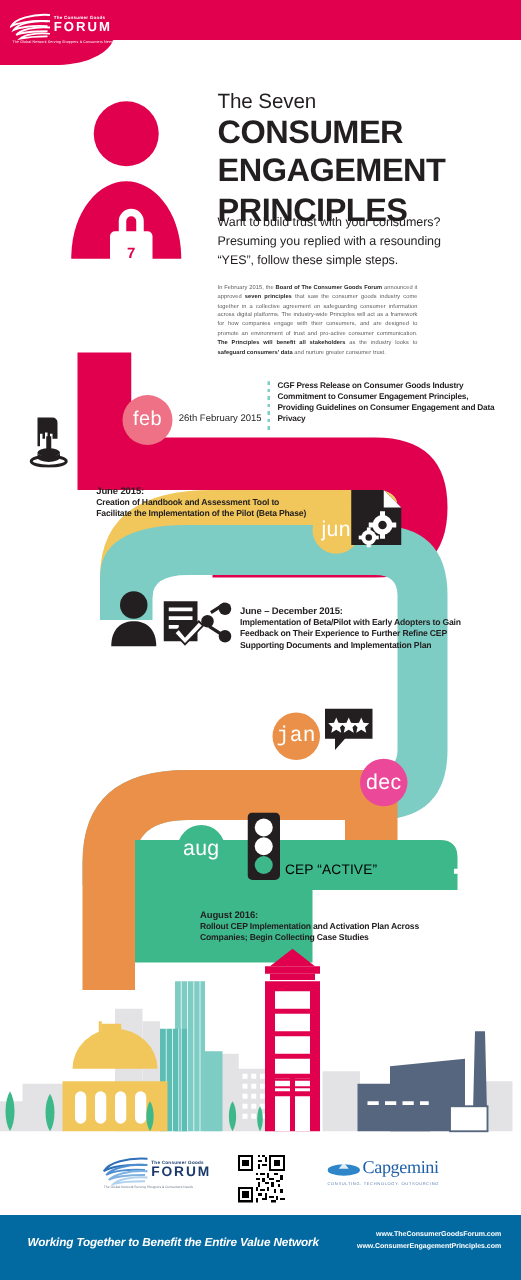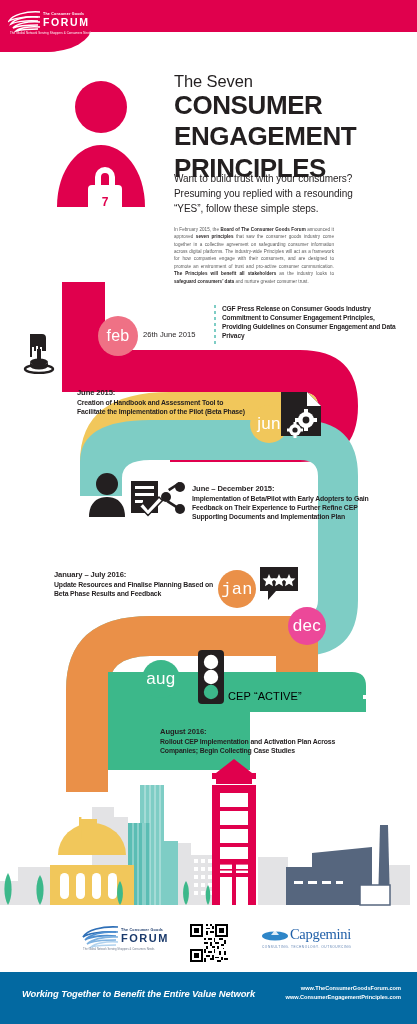--- a/index.html
+++ b/index.html
@@ -188,21 +188,21 @@
   <div class="body-copy">In February 2015, the <b>Board of The Consumer Goods Forum</b> announced it approved <b>seven principles</b> that saw the consumer goods industry come together in a collective agreement on safeguarding consumer information across digital platforms. The industry-wide Principles will act as a framework for how companies engage with their consumers, and are designed to promote an environment of trust and pro-active consumer communication. <b>The Principles will benefit all stakeholders</b> as the industry looks to <b>safeguard consumers’ data</b> and nurture greater consumer trust.</div>
 
   <svg class="ic ic-stamp" viewBox="0 0 40 42">
     <path d="M10,2 h12 a4,4 0 0 1 4,4 v13 h-4 v-4 h-2 v4 h-2 v-5 h-2 v5 h-2 v-4 h-2 v10 h-2 z" fill="#231f20"></path>
     <rect x="17" y="17" width="4" height="11" fill="#231f20"></rect>
     <ellipse cx="19" cy="30" rx="9" ry="3.5" fill="#231f20"></ellipse>
     <path d="M10,30 v4 a9,3.5 0 0 0 18,0 v-4 a9,3.5 0 0 1 -18,0 z" fill="#231f20"></path>
     <ellipse cx="19" cy="37" rx="14" ry="4" fill="none" stroke="#231f20" stroke-width="2.4"></ellipse>
   </svg>
   <div class="bub bub-feb">feb</div>
-  <div class="feb-date">26th June 2015</div>
+  <div class="feb-date">26th February 2015</div>
   <div class="feb-dots"></div>
   <div class="feb-text">CGF Press Release on Consumer Goods Industry Commitment to Consumer Engagement Principles, Providing Guidelines on Consumer Engagement and Data Privacy</div>
 
   <div class="ms ms-jun">
     <div class="ms-date">June 2015:</div>
     <div class="ms-body">Creation of Handbook and Assessment Tool to Facilitate the Implementation of the Pilot (Beta Phase)</div>
   </div>
   <div class="bub bub-jun">jun</div>
   <svg class="ic ic-doc" viewBox="0 0 44 48">
     <path d="M2,2 h26 l14,14 v30 h-40 z" fill="#231f20"></path>
@@ -243,24 +243,20 @@
         <circle cx="93" cy="38" r="5"></circle>
       <rect x="81" y="18" width="13" height="2.6" transform="rotate(-33 81 18)"></rect>
       <rect x="81" y="29" width="13" height="2.6" transform="rotate(33 81 29)"></rect>
     </g>
   </svg>
   <div class="ms ms-jd">
     <div class="ms-date">June – December 2015:</div>
     <div class="ms-body">Implementation of Beta/Pilot with Early Adopters to Gain Feedback on Their Experience to Further Refine CEP Supporting Documents and Implementation Plan</div>
   </div>
 
-  <div class="ms ms-jan">
-    <div class="ms-date">January – July 2016:</div>
-    <div class="ms-body">Update Resources and Finalise Planning Based on Beta Phase Results and Feedback</div>
-  </div>
   <div class="bub bub-jan">jan</div>
   <svg class="ic ic-chat" viewBox="0 0 42 36">
     <path d="M2,2 h38 v24 h-22 l-8,9 v-9 h-8 z" fill="#231f20"></path>
     <g fill="#ffffff">
       <polygon points="11,9 12.8,13.2 17.4,13.6 14,16.7 15,21.2 11,18.8 7,21.2 8,16.7 4.6,13.6 9.2,13.2"></polygon>
       <polygon points="21,9 22.8,13.2 27.4,13.6 24,16.7 25,21.2 21,18.8 17,21.2 18,16.7 14.6,13.6 19.2,13.2"></polygon>
       <polygon points="31,9 32.8,13.2 37.4,13.6 34,16.7 35,21.2 31,18.8 27,21.2 28,16.7 24.6,13.6 29.2,13.2"></polygon>
     </g>
   </svg>
   <div class="bub bub-dec">dec</div>

